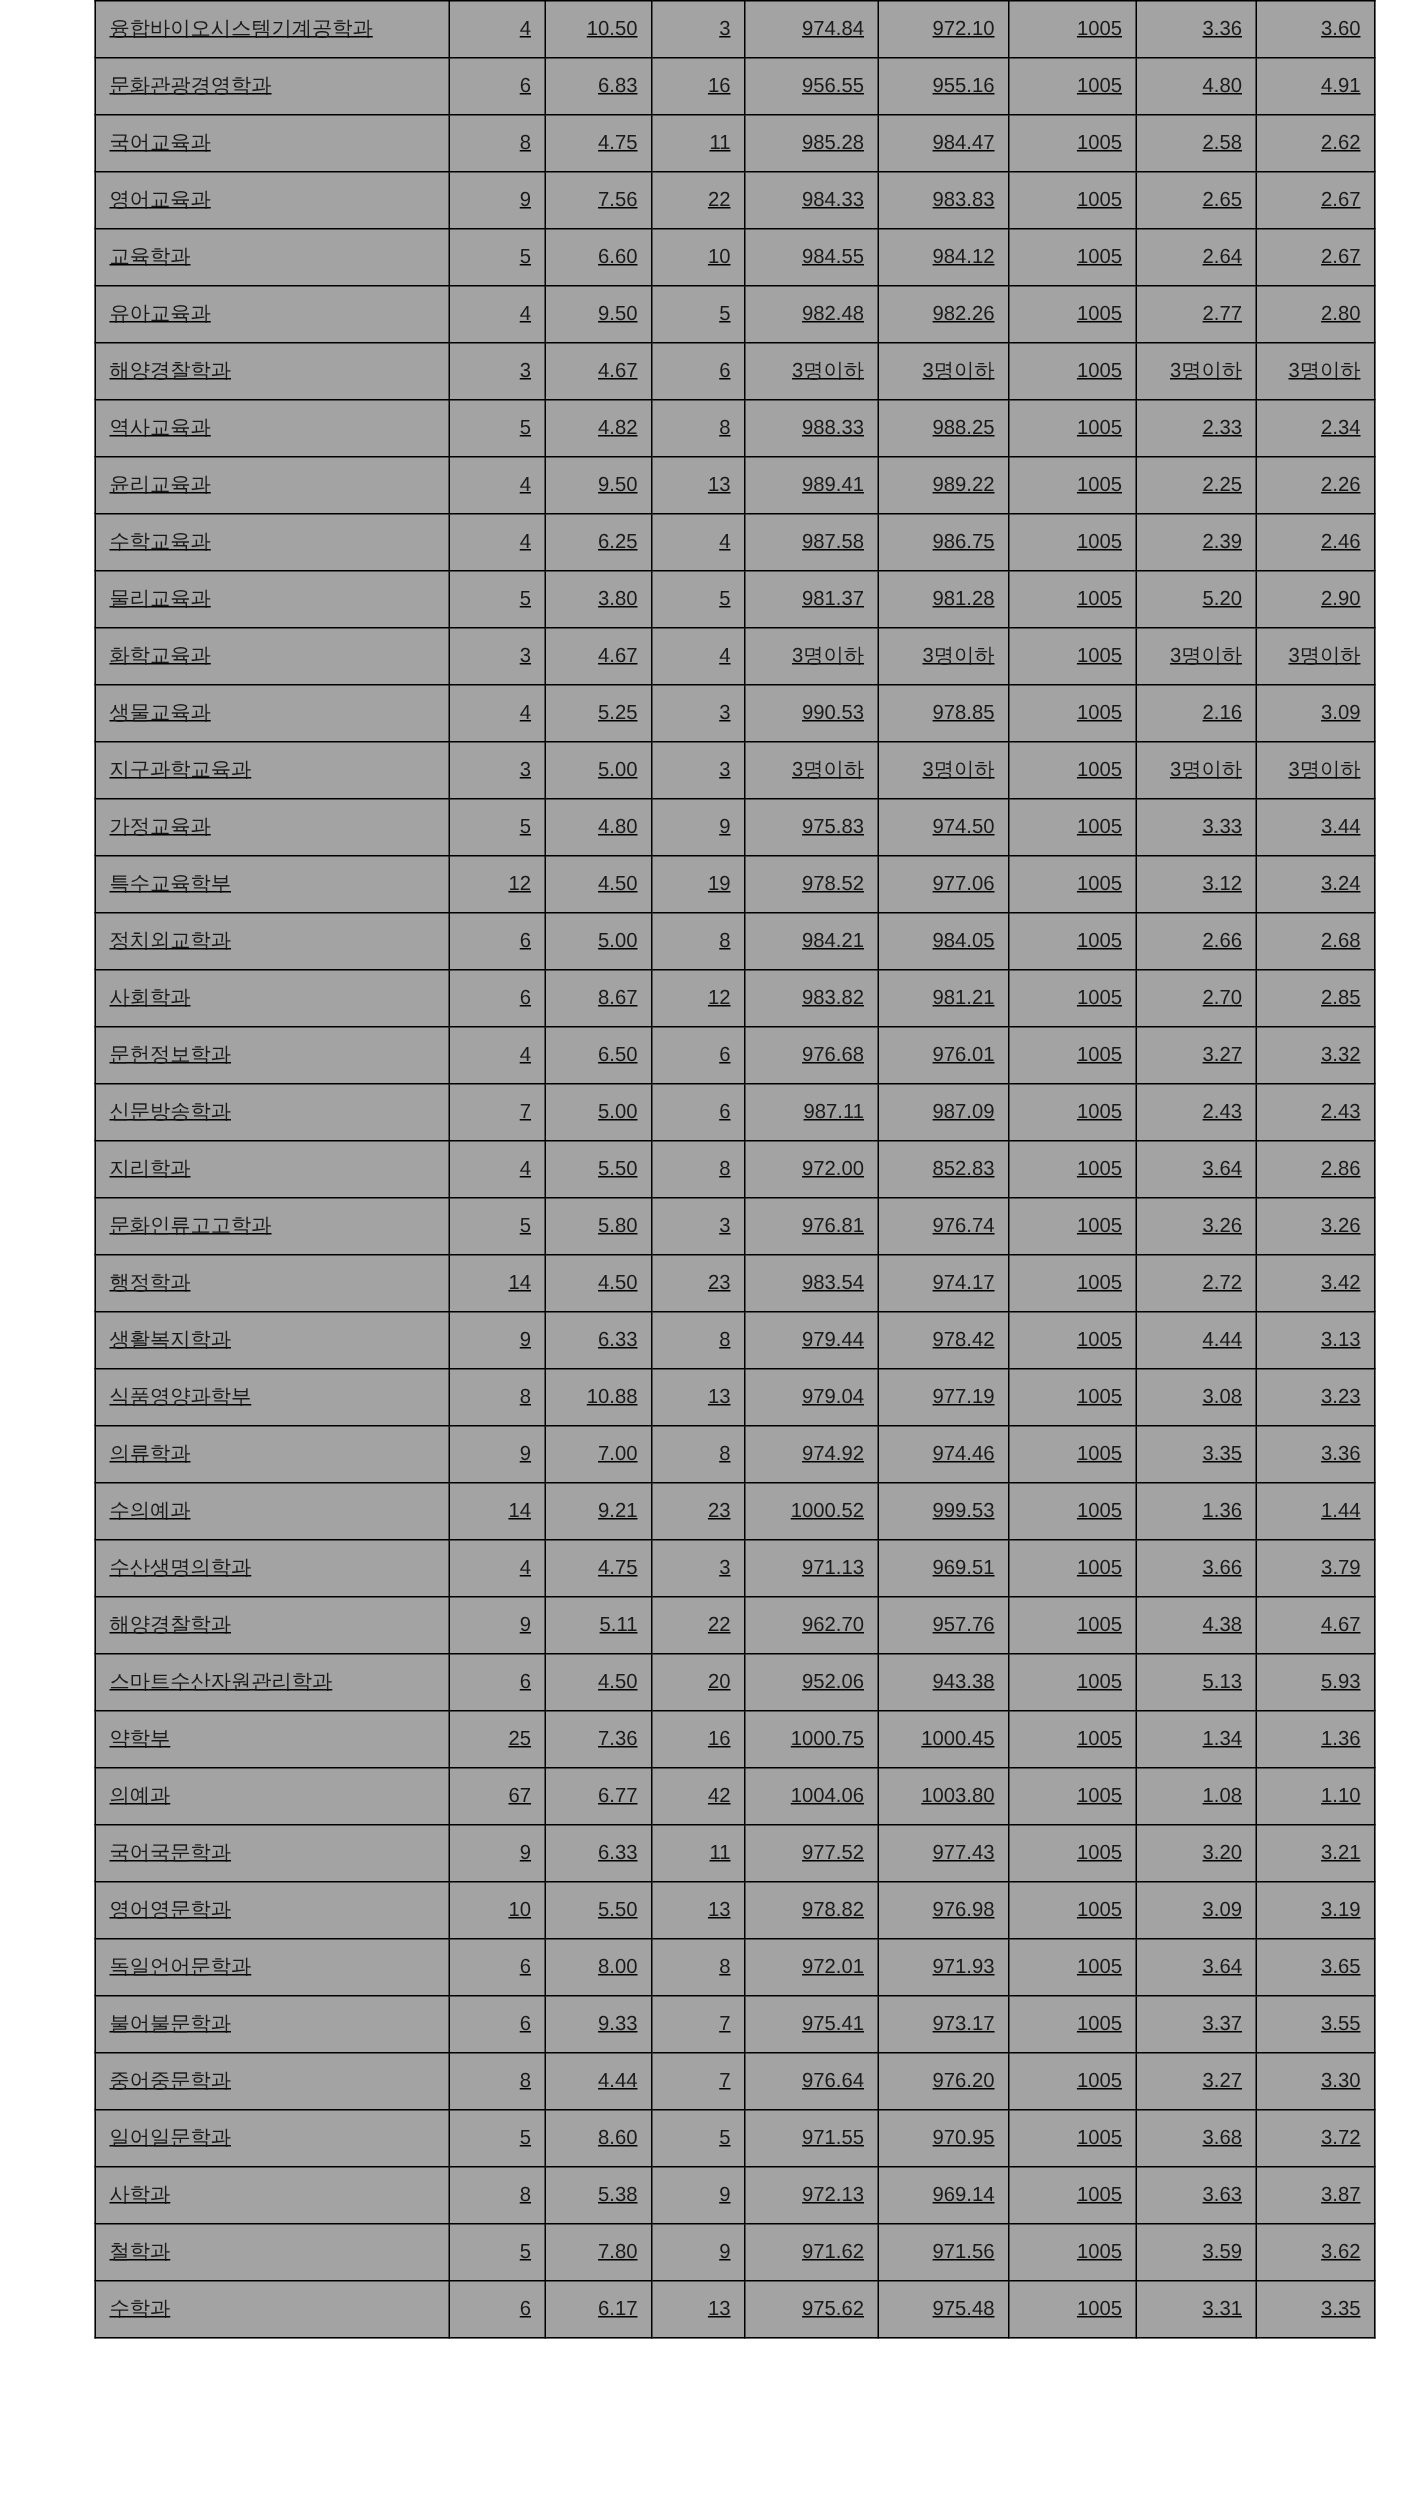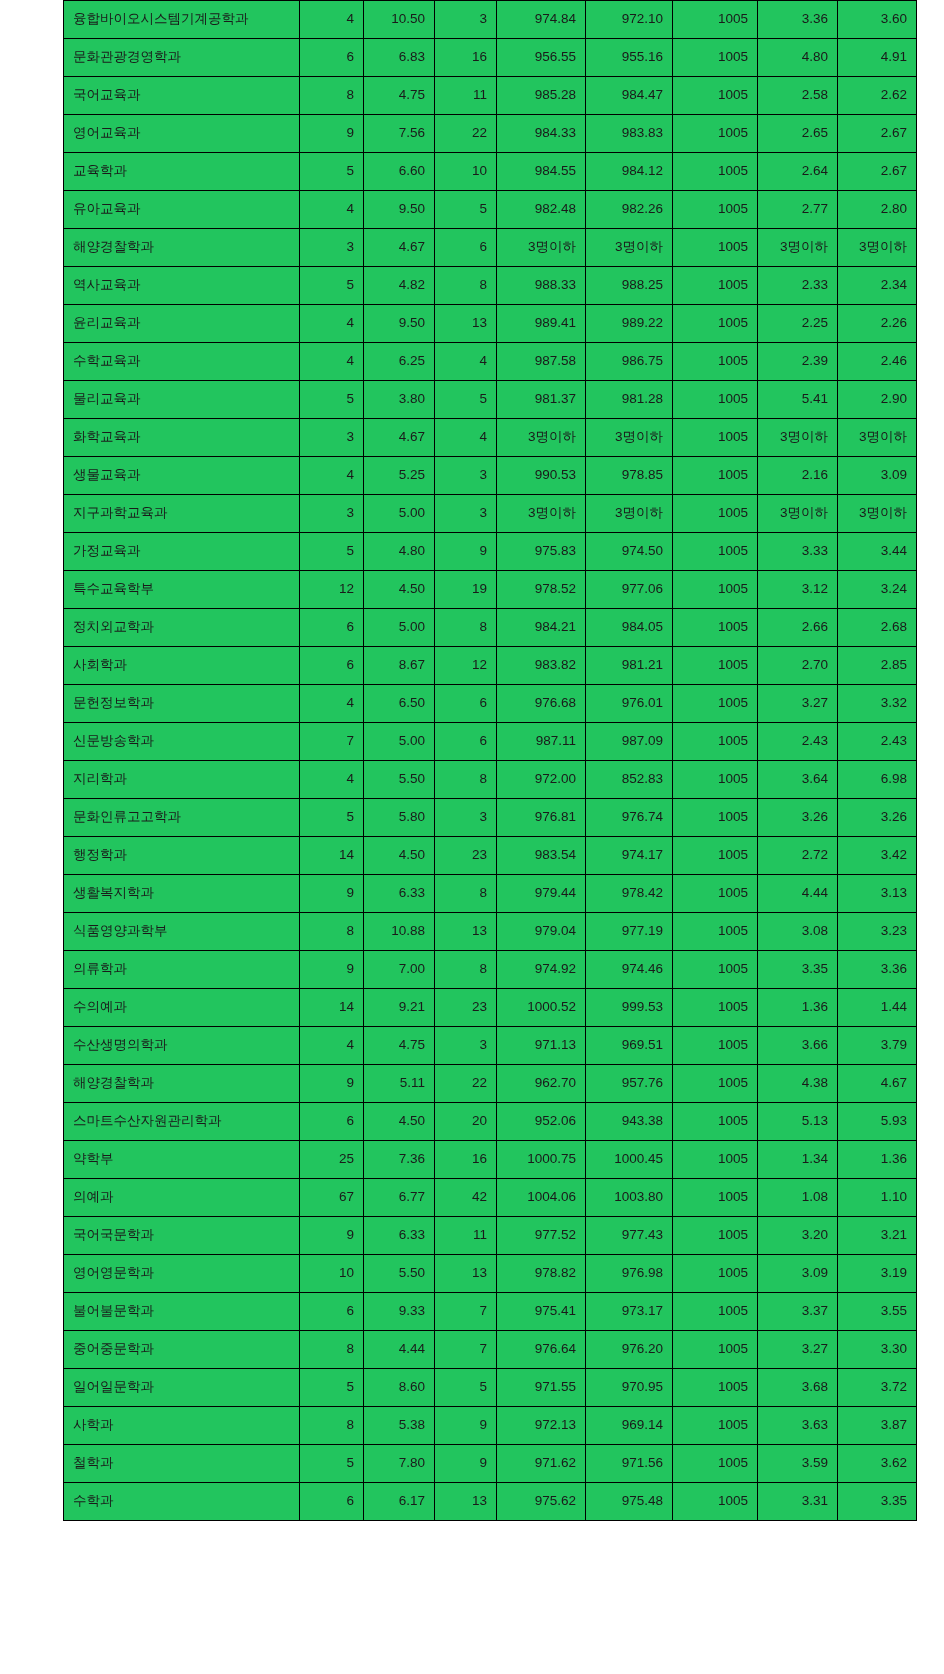--- a/index.html
+++ b/index.html
@@ -26,21 +26,22 @@
   .table-wrap {
     position: absolute;
     left: 63px;
     top: 0px;
     width: 853px;
   }
   table.admissions {
     border-collapse: collapse;
     table-layout: fixed;
     width: 853px;
-    background: #22c55e;
+    background: #a3a3a3;
+    text-decoration: underline;
   }
   table.admissions col.c0 { width: 236px; }
   table.admissions col.c1 { width: 64px; }
   table.admissions col.c2 { width: 71px; }
   table.admissions col.c3 { width: 62px; }
   table.admissions col.c4 { width: 89px; }
   table.admissions col.c5 { width: 87px; }
   table.admissions col.c6 { width: 85px; }
   table.admissions col.c7 { width: 80px; }
   table.admissions col.c8 { width: 79px; }
@@ -194,21 +195,21 @@
             <td class="num">2.46</td>
           </tr>
           <tr>
             <td class="dept">물리교육과</td>
             <td class="num">5</td>
             <td class="num">3.80</td>
             <td class="num">5</td>
             <td class="num">981.37</td>
             <td class="num">981.28</td>
             <td class="num">1005</td>
-            <td class="num">5.41</td>
+            <td class="num">5.20</td>
             <td class="num">2.90</td>
           </tr>
           <tr>
             <td class="dept">화학교육과</td>
             <td class="num">3</td>
             <td class="num">4.67</td>
             <td class="num">4</td>
             <td class="num">3명이하</td>
             <td class="num">3명이하</td>
             <td class="num">1005</td>
@@ -305,21 +306,21 @@
           </tr>
           <tr>
             <td class="dept">지리학과</td>
             <td class="num">4</td>
             <td class="num">5.50</td>
             <td class="num">8</td>
             <td class="num">972.00</td>
             <td class="num">852.83</td>
             <td class="num">1005</td>
             <td class="num">3.64</td>
-            <td class="num">6.98</td>
+            <td class="num">2.86</td>
           </tr>
           <tr>
             <td class="dept">문화인류고고학과</td>
             <td class="num">5</td>
             <td class="num">5.80</td>
             <td class="num">3</td>
             <td class="num">976.81</td>
             <td class="num">976.74</td>
             <td class="num">1005</td>
             <td class="num">3.26</td>
@@ -451,20 +452,31 @@
             <td class="num">10</td>
             <td class="num">5.50</td>
             <td class="num">13</td>
             <td class="num">978.82</td>
             <td class="num">976.98</td>
             <td class="num">1005</td>
             <td class="num">3.09</td>
             <td class="num">3.19</td>
           </tr>
           <tr>
+            <td class="dept">독일언어문학과</td>
+            <td class="num">6</td>
+            <td class="num">8.00</td>
+            <td class="num">8</td>
+            <td class="num">972.01</td>
+            <td class="num">971.93</td>
+            <td class="num">1005</td>
+            <td class="num">3.64</td>
+            <td class="num">3.65</td>
+          </tr>
+          <tr>
             <td class="dept">불어불문학과</td>
             <td class="num">6</td>
             <td class="num">9.33</td>
             <td class="num">7</td>
             <td class="num">975.41</td>
             <td class="num">973.17</td>
             <td class="num">1005</td>
             <td class="num">3.37</td>
             <td class="num">3.55</td>
           </tr>

